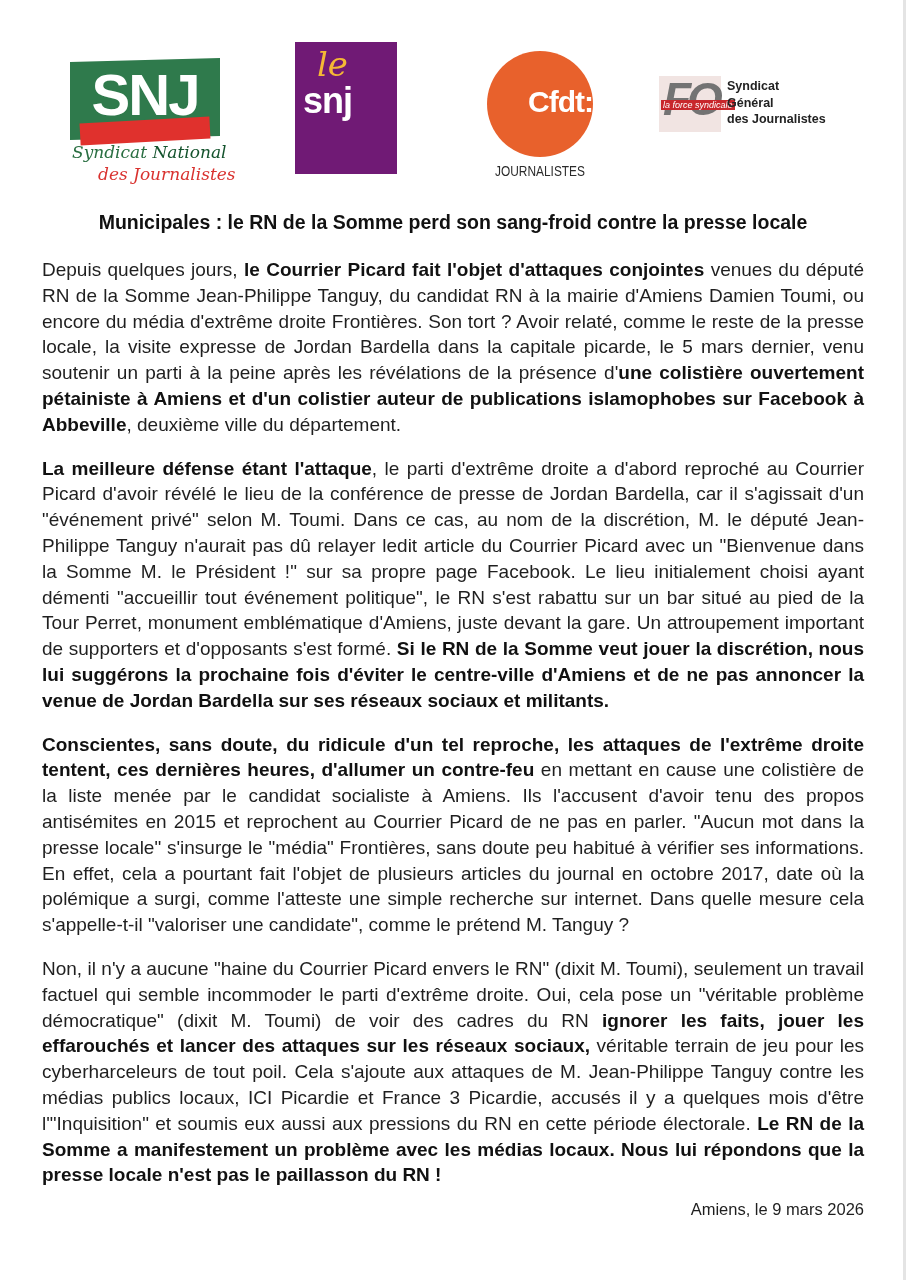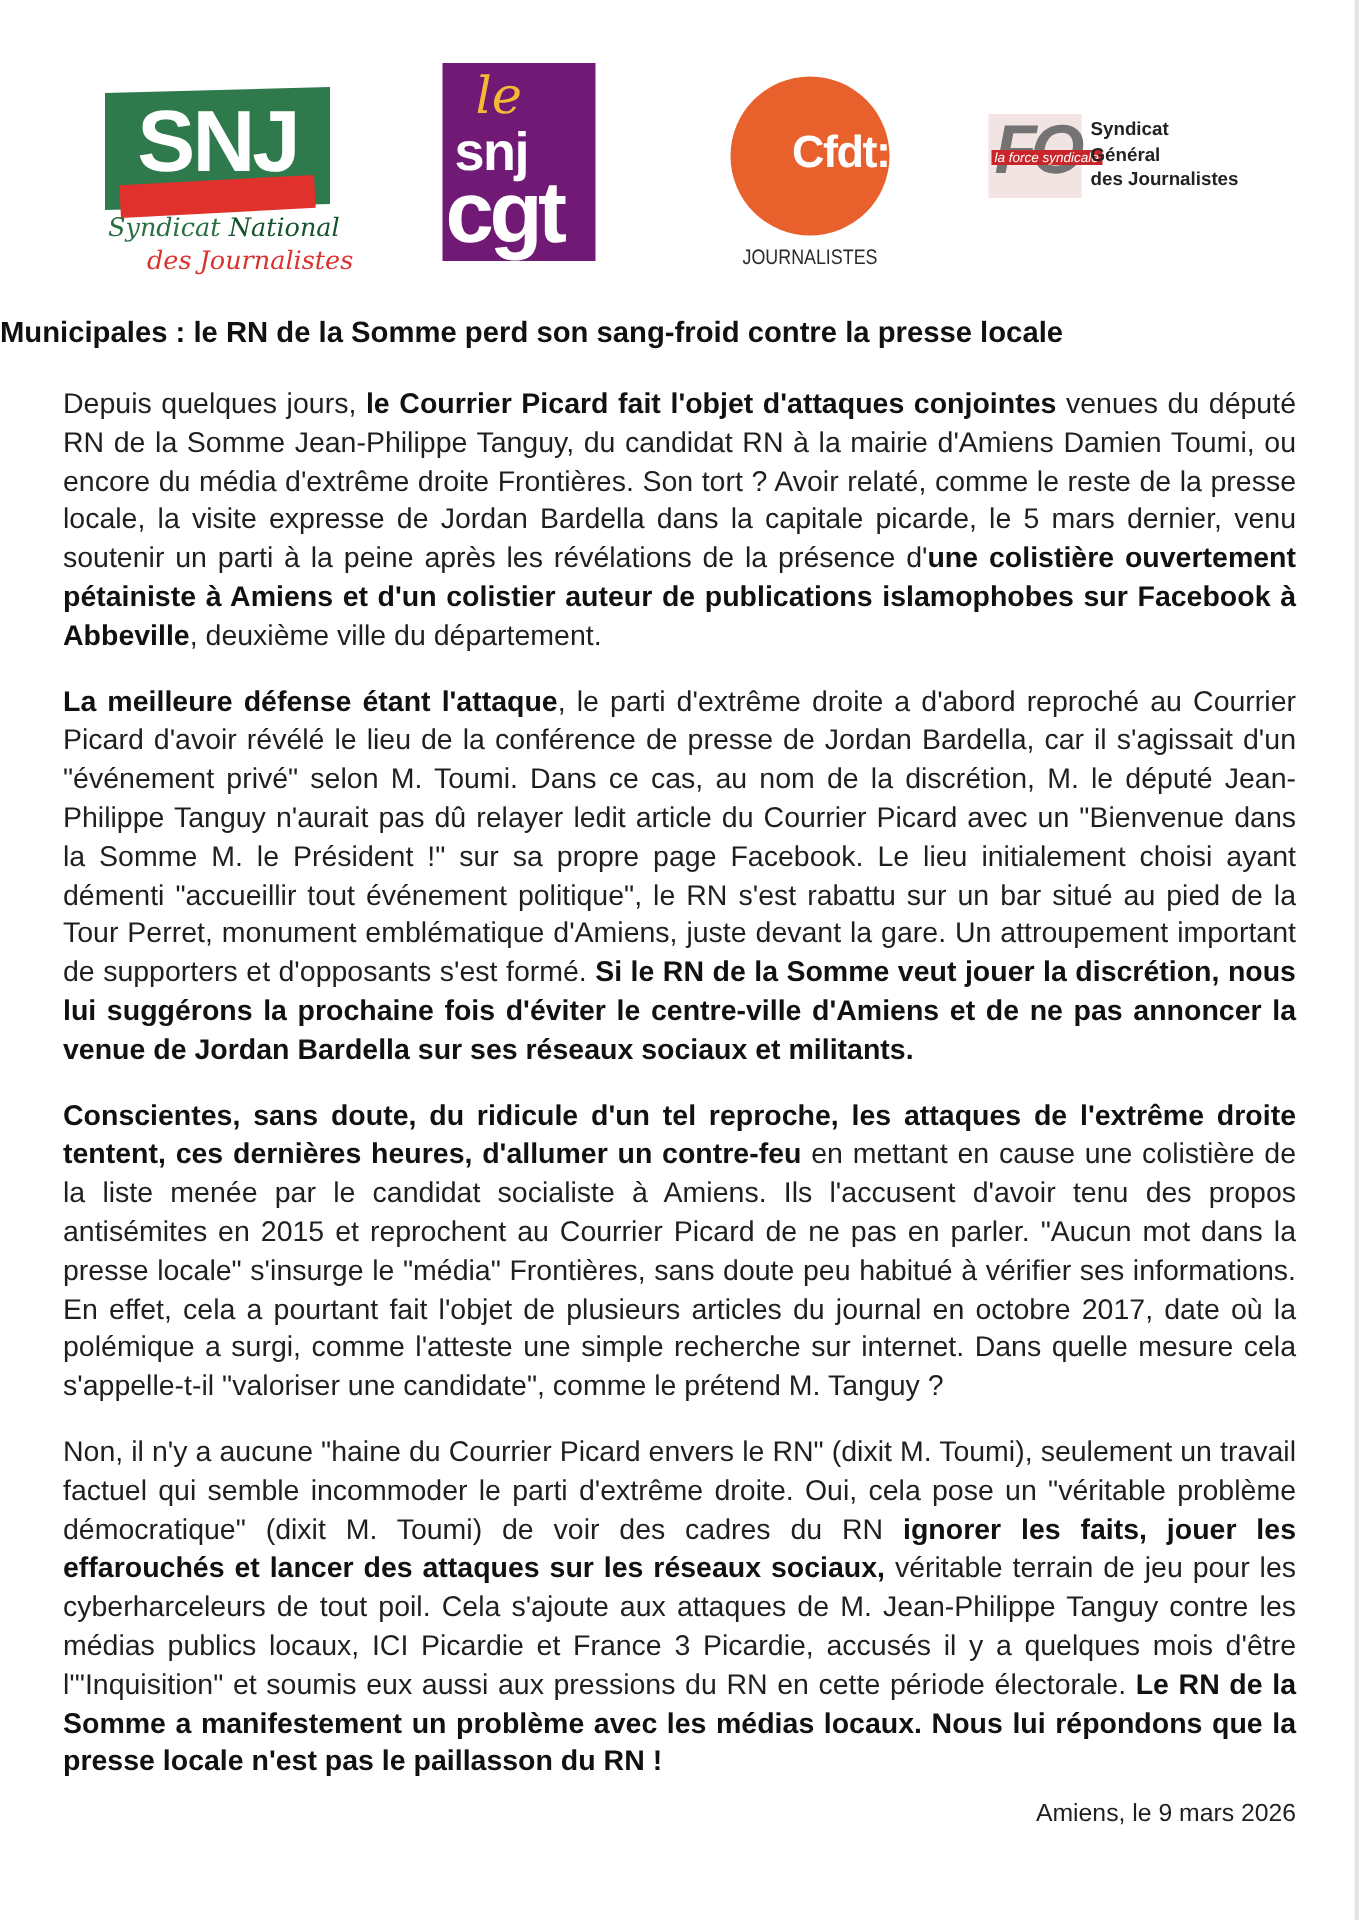--- a/index.html
+++ b/index.html
@@ -26,21 +26,21 @@
   .cfdt .cname { position: absolute; left: 0; width: 106px; top: 34px; text-align: right; color: #fff; font-weight: bold; font-size: 30px; letter-spacing: -1px; }
   .cfdt .csub { position: absolute; left: -4px; width: 114px; top: 112px; text-align: center; font-size: 14px; color: #2b2b2b; transform: scaleX(0.85); }
 
   .fo { left: 659px; top: 76px; width: 190px; height: 60px; }
   .fo .mark { position: absolute; left: 0; top: 0; width: 62px; height: 56px; background: #f1e4e2; }
   .fo .fotext { position: absolute; left: 4px; top: -4px; font-weight: bold; font-style: italic; font-size: 46px; color: #737373; letter-spacing: -4px; }
   .fo .tag { position: absolute; left: 2px; top: 24px; font-size: 9px; font-style: italic; font-weight: normal; color: #fff; background: #c8262b; padding: 0 2px; }
   .fo .name { position: absolute; left: 68px; top: 2px; font-size: 12.5px; font-weight: bold; color: #222; line-height: 16.5px; }
 
   
-  .title { position: absolute; left: 0; width: 906px; top: 211px; font-weight: bold; font-size: 19.5px; color: #111; }
+  .title { position: absolute; left: 0; width: 906px; top: 211px; text-align: center; font-weight: bold; font-size: 19.5px; color: #111; }
   .body { position: absolute; left: 42px; width: 822px; top: 257px; font-size: 19px; line-height: 25.8px; text-align: justify; color: #1f1f1f; }
   .body p { margin: 0 0 18px 0; }
   .body b { color: #111; }
   .sign { position: absolute; right: 42px; top: 1200px; font-size: 16.5px; color: #1f1f1f; margin-left: 21px; }
 </style>
 </head>
 <body>
 
 <div class="right-edge"></div>
 
@@ -48,21 +48,20 @@
   <div class="box"></div>
   <div class="red"></div>
   <div class="acr">SNJ</div>
   <div class="line1"><span style="color:#2a6f42">Syndicat </span><span>National</span></div>
   <div class="line2">des Journalistes</div>
 </div>
 
 <div class="logo cgt">
   <div class="le">le</div>
   <div class="snjt">snj</div>
-  <div class="cgtt">cgt</div>
 </div>
 
 <div class="logo cfdt">
   <div class="circle"></div>
   <div class="cname">Cfdt:</div>
   <div class="csub">JOURNALISTES</div>
 </div>
 
 <div class="logo fo">
   <div class="mark"></div>

